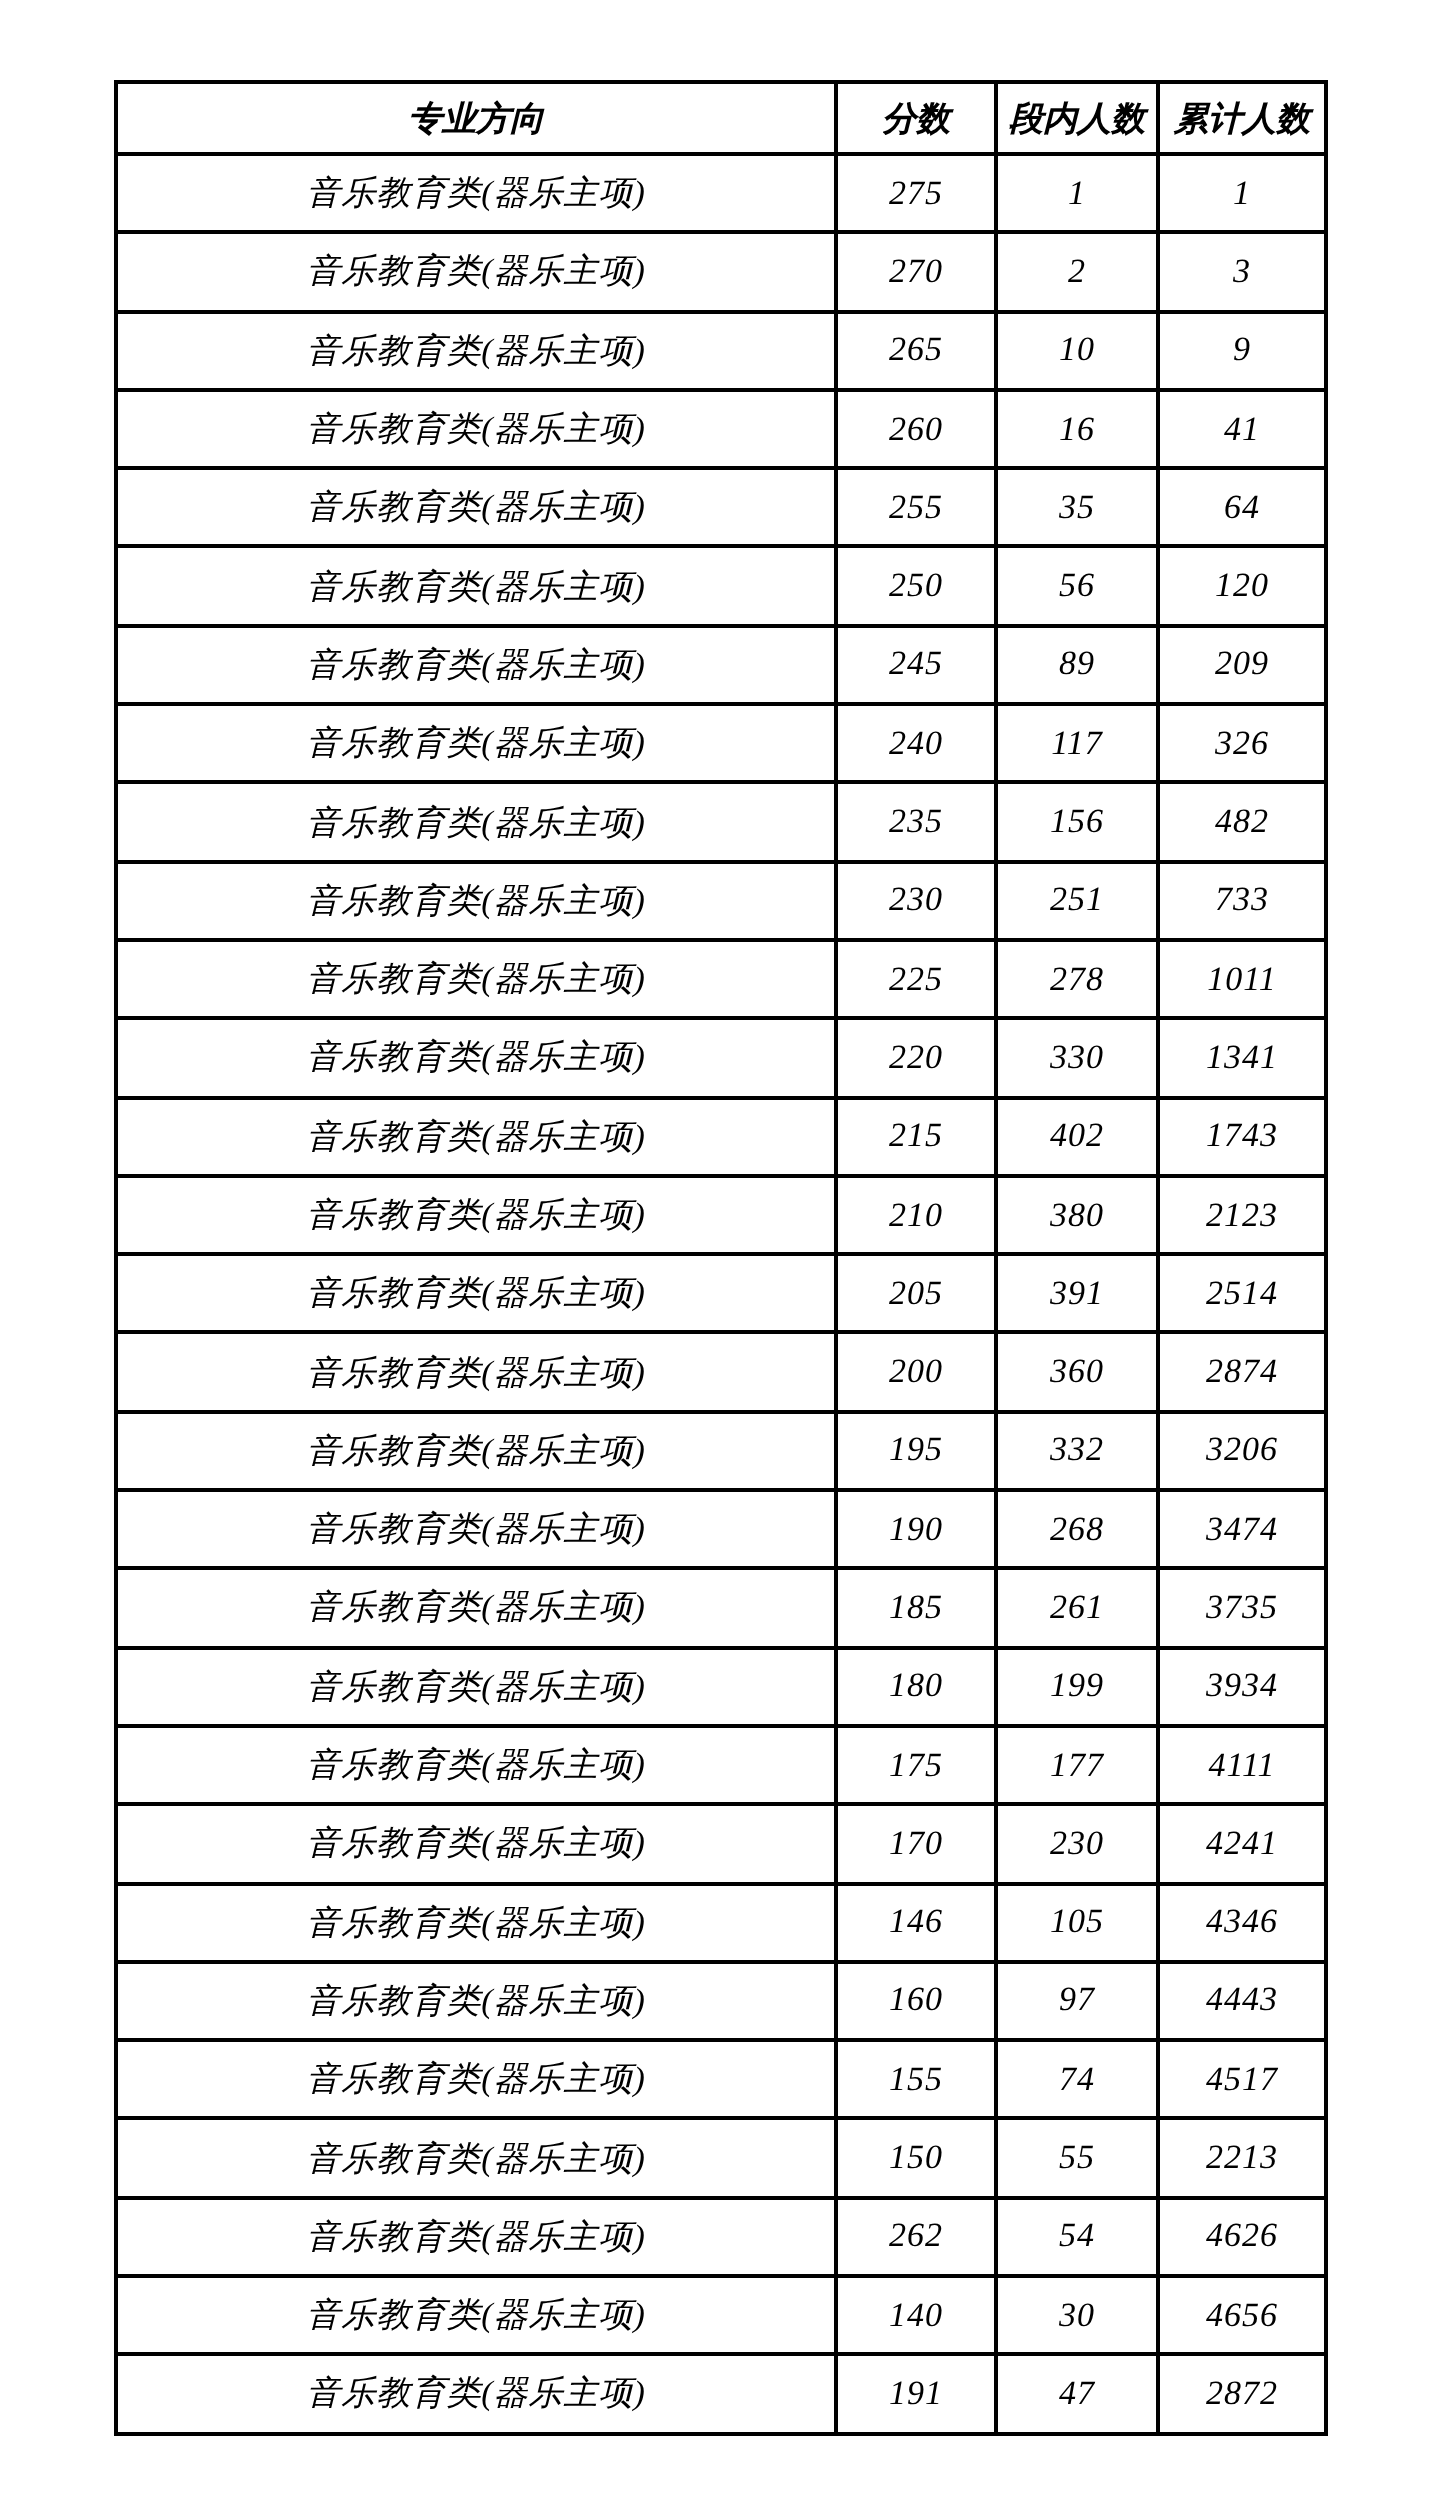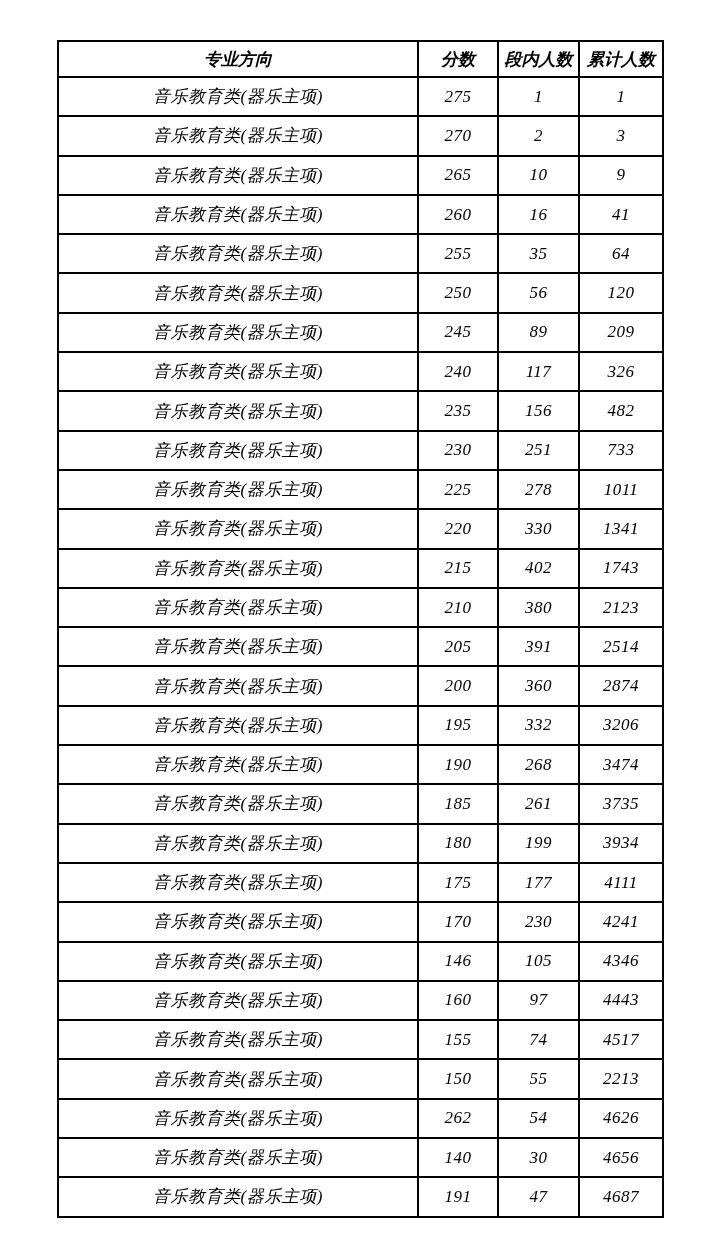--- a/index.html
+++ b/index.html
@@ -235,17 +235,17 @@
         <tr>
           <td>音乐教育类(器乐主项)</td>
           <td>140</td>
           <td>30</td>
           <td>4656</td>
         </tr>
         <tr>
           <td>音乐教育类(器乐主项)</td>
           <td>191</td>
           <td>47</td>
-          <td>4687</td>
+          <td>2872</td>
         </tr>
       </tbody>
   </table>
 </div>
 
 </body></html>

